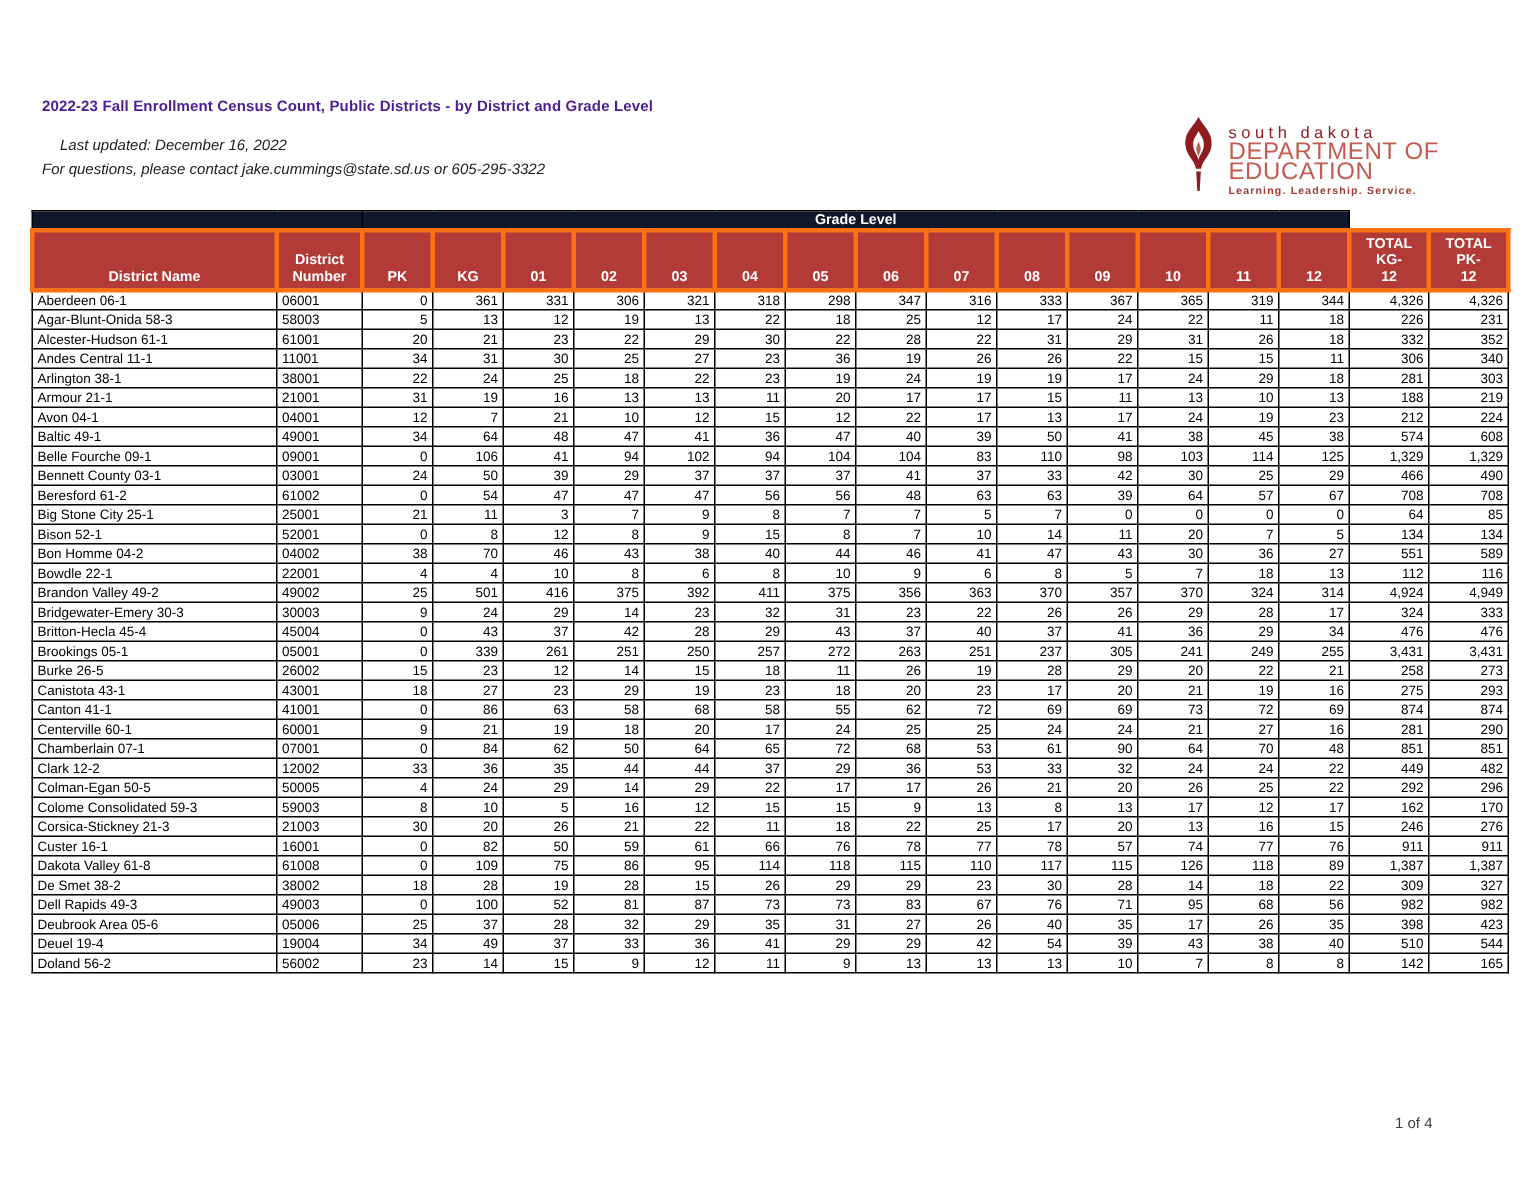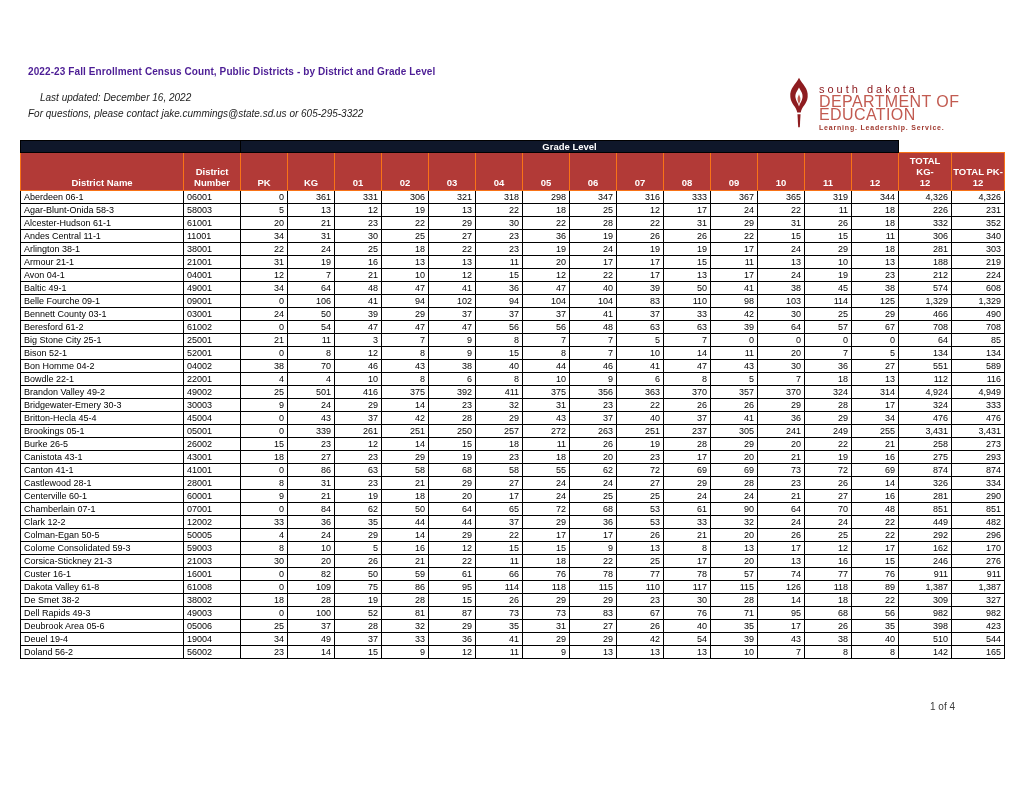--- a/index.html
+++ b/index.html
@@ -43,33 +43,33 @@
   }
   th, td { box-sizing:border-box; }
   th.band {
     background:#0f172a; border:1px solid #000;
     height:12px; padding:0;
   }
   th.band-label { color:#fff; font-weight:bold; font-size:9.5px; text-align:center; line-height:11px; }
   th.band-empty { background:#fff; border:0; }
   th.h {
     background:#b23a37; color:#fff; font-weight:bold;
-    border:1px solid #f97316; vertical-align:bottom; text-align:center;
+    border:3px solid #f97316; vertical-align:bottom; text-align:center;
     font-size:9.5px; line-height:11px; height:31px; padding:2px 1px;
   }
   td {
     border:1px solid #000; background:#fff;
     height:13px; line-height:11px; padding:0 3px;
     white-space:nowrap; overflow:hidden;
   }
   td.name { text-align:left; }
   td.num  { text-align:left; }
   td.val  { text-align:right; }
   .page-num {
-    position:absolute; left:930px; top:701px;
+    position:absolute; left:930px; top:744px;
     font-size:10px; color:#3c3c3c;
   }
 </style>
 </head>
 <body>
 
 <div class="doc-title">2022-23 Fall Enrollment Census Count, Public Districts - by District and Grade Level</div>
 <div class="doc-sub1">Last updated: December 16, 2022</div>
 <div class="doc-sub2">For questions, please contact jake.cummings@state.sd.us or 605-295-3322</div>
 
@@ -570,40 +570,20 @@
         <td class="val">72</td>
         <td class="val">69</td>
         <td class="val">69</td>
         <td class="val">73</td>
         <td class="val">72</td>
         <td class="val">69</td>
         <td class="val">874</td>
         <td class="val">874</td>
       </tr>
       <tr>
-        <td class="name">Castlewood 28-1</td>
-        <td class="num">28001</td>
-        <td class="val">8</td>
-        <td class="val">31</td>
-        <td class="val">23</td>
-        <td class="val">21</td>
-        <td class="val">29</td>
-        <td class="val">27</td>
-        <td class="val">24</td>
-        <td class="val">24</td>
-        <td class="val">27</td>
-        <td class="val">29</td>
-        <td class="val">28</td>
-        <td class="val">23</td>
-        <td class="val">26</td>
-        <td class="val">14</td>
-        <td class="val">326</td>
-        <td class="val">334</td>
-      </tr>
-      <tr>
         <td class="name">Centerville 60-1</td>
         <td class="num">60001</td>
         <td class="val">9</td>
         <td class="val">21</td>
         <td class="val">19</td>
         <td class="val">18</td>
         <td class="val">20</td>
         <td class="val">17</td>
         <td class="val">24</td>
         <td class="val">25</td>

